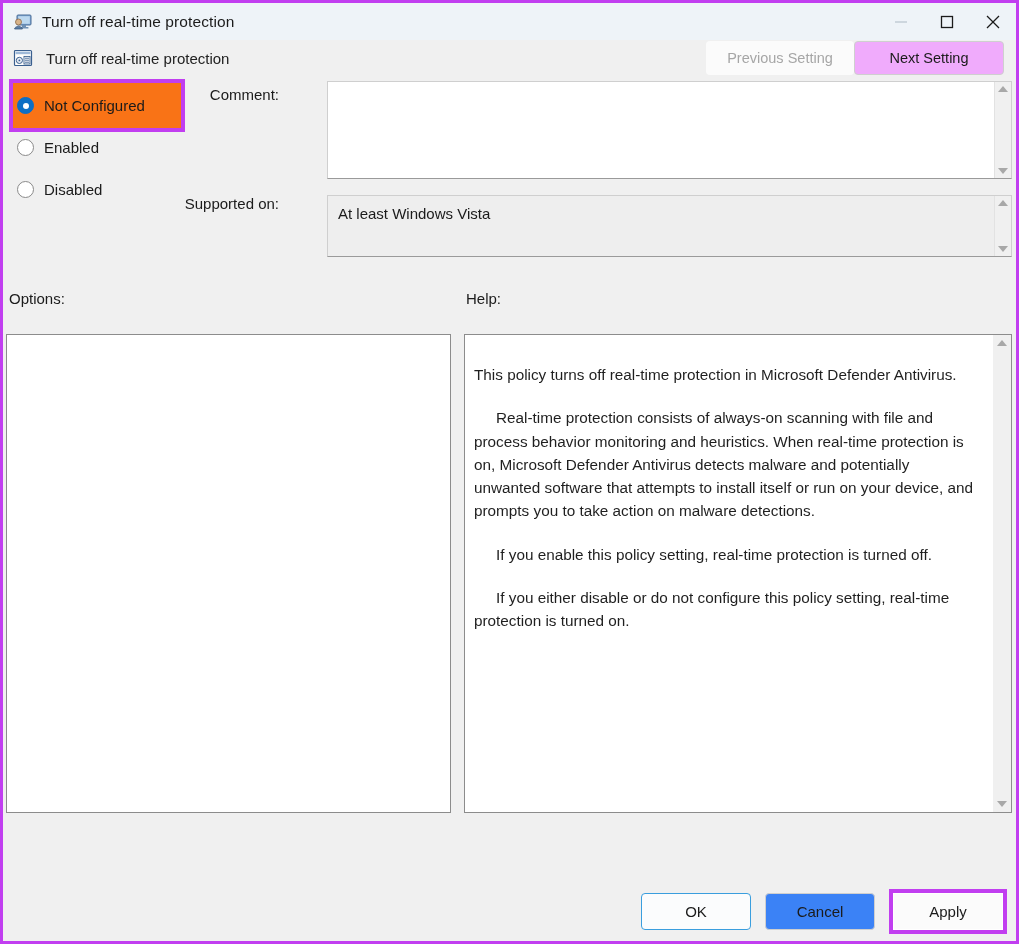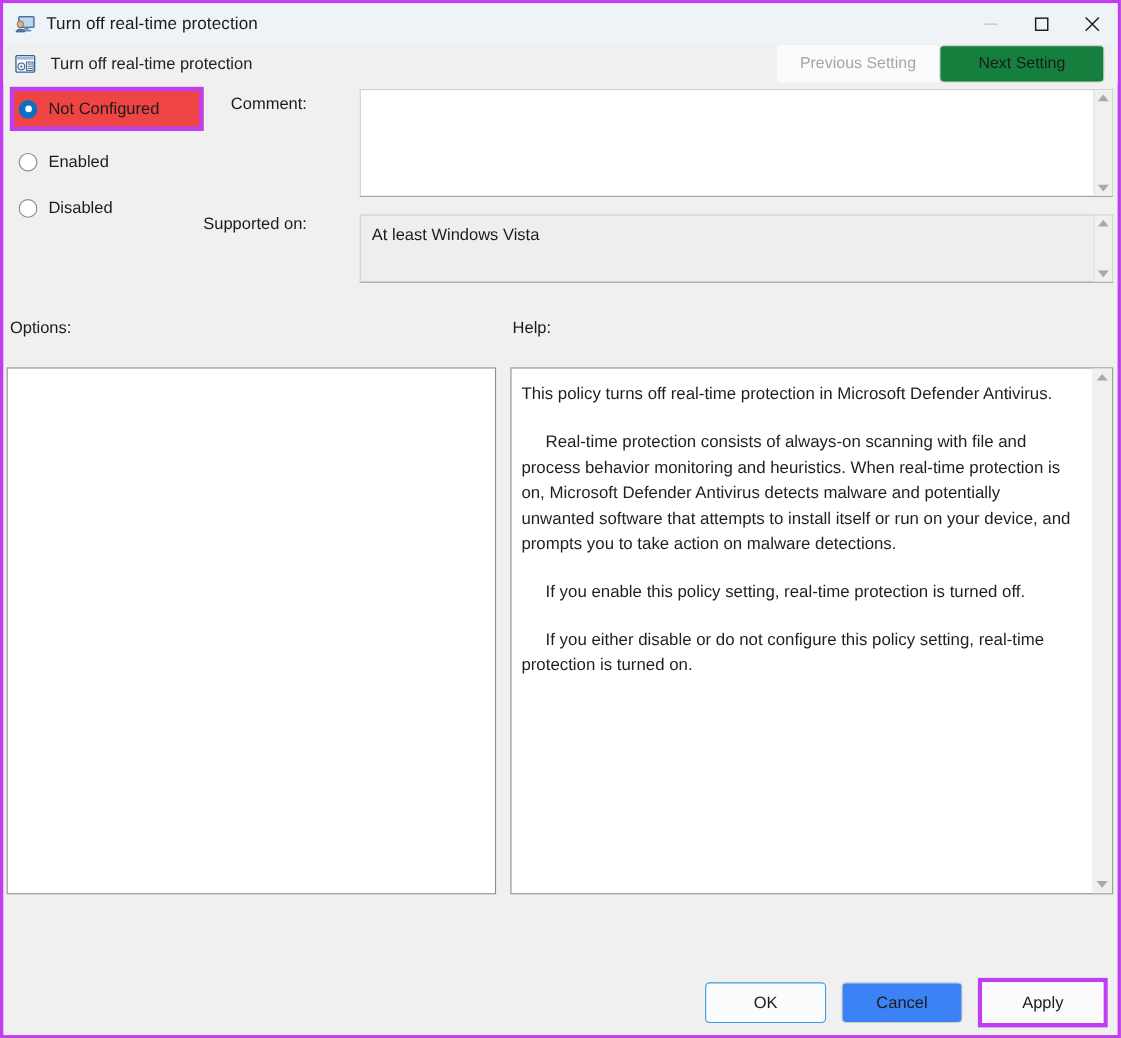--- a/index.html
+++ b/index.html
@@ -90,21 +90,21 @@
     right: 12px;
     top: 50%;
     transform: translateY(-50%);
     display: flex;
     gap: 0;
   }
   .btn {
     font-family: "Liberation Sans", sans-serif;
     font-size: 14.5px;
     color: #1b1b1b;
-    background: #15803d;
+    background: #f0abfc;
     border: 1px solid #cfcfcf;
     border-radius: 4px;
     height: 34px;
     padding: 0 16px;
     cursor: pointer;
     white-space: nowrap;
   }
   .btn.disabled {
     color: #a6a6a6;
     background: #fbfbfb;
@@ -131,24 +131,24 @@
     height: 28px;
     margin-bottom: 14px;
     padding-left: 8px;
     box-sizing: border-box;
   }
   .radio-row.highlight {
     position: absolute;
     left: 0;
     top: -2px;
     width: 176px;
-    height: 40px;
+    height: 53px;
     box-sizing: border-box;
     border: 4px solid #c13ef0;
-    background: #ef4444;
+    background: #f97316;
     margin: 0;
     padding-left: 4px;
   }
   .radio-spacer { height: 52px; }
   .radio-mark {
     width: 17px;
     height: 17px;
     border-radius: 50%;
     border: 1.4px solid #8a8a8a;
     box-sizing: border-box;
@@ -270,21 +270,21 @@
     display: flex;
   }
   .help-text {
     flex: 1 1 auto;
     padding: 12px 14px 10px 9px;
     font-size: 15.3px;
     line-height: 1.52;
     color: #1f1f1f;
     overflow: hidden;
   }
-  .help-text p { margin: 0 0 20px 0; }
+  .help-text p { margin: 16px 0 20px 0; }
   .help-text p.indent { text-indent: 22px; }
   .help-scroll {
     flex: 0 0 18px;
     background: #f0f0f0;
     display: flex;
     flex-direction: column;
     justify-content: space-between;
     align-items: center;
     padding: 5px 0;
     box-sizing: border-box;

